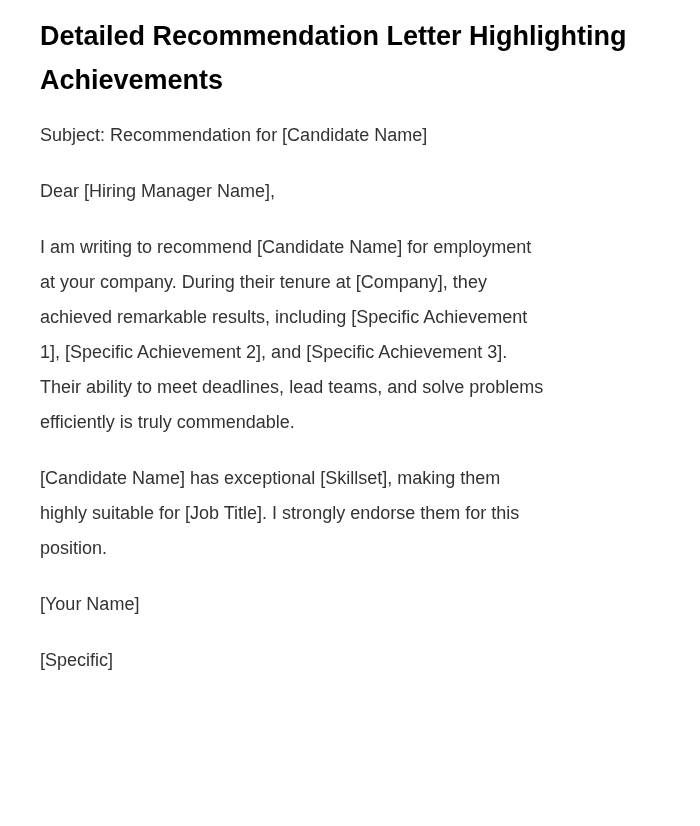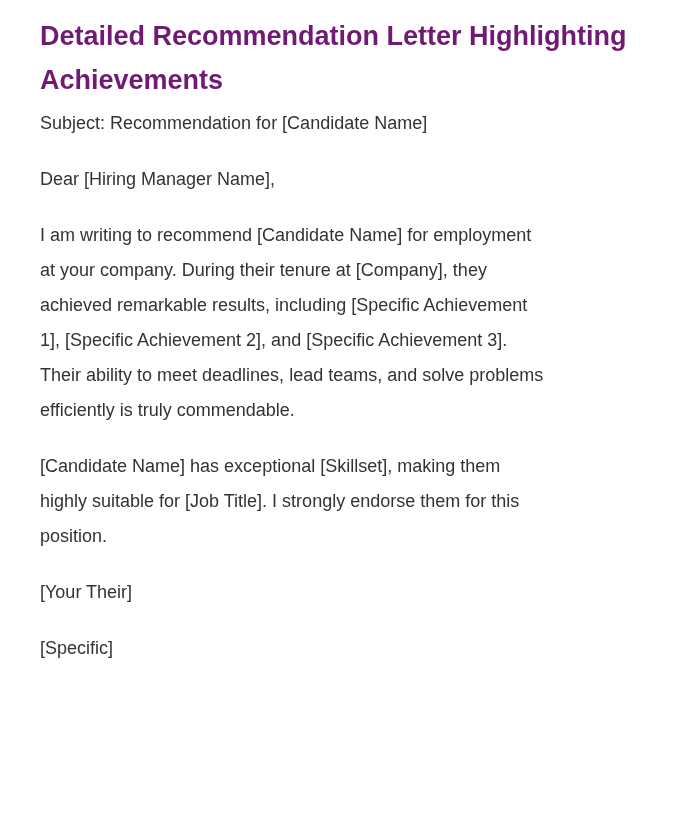--- a/index.html
+++ b/index.html
@@ -12,35 +12,35 @@
     height: 826px;
     box-sizing: border-box;
     padding: 14px 40px 0 40px;
     font-family: "Liberation Sans", "DejaVu Sans", sans-serif;
     overflow: hidden;
   }
   .doc-title {
     font-size: 27px;
     line-height: 44px;
     font-weight: 700;
-    color: #701a75;
+    color: #000000;
     margin: 0 0 0 0;
     white-space: pre-line;
     letter-spacing: 0;
   }
   .doc-par {
     font-size: 18px;
     line-height: 35px;
     font-weight: 400;
     color: #333333;
     margin: 21px 0;
     white-space: pre-line;
   }
   .doc-par.subject {
-    margin-top: 4px;
+    margin-top: 16px;
   }
 </style>
 </head>
 <body>
 
 <main>
   <h1 class="doc-title">Detailed Recommendation Letter Highlighting
 Achievements</h1>
 
   <p class="doc-par subject">Subject: Recommendation for [Candidate Name]</p>
@@ -52,17 +52,17 @@
 achieved remarkable results, including [Specific Achievement
 1], [Specific Achievement 2], and [Specific Achievement 3].
 Their ability to meet deadlines, lead teams, and solve problems
 efficiently is truly commendable.</p>
 
   <p class="doc-par">[Candidate Name] has exceptional [Skillset], making them
 highly suitable for [Job Title]. I strongly endorse them for this
 position.</p>
 
 
-  <p class="doc-par">[Your Their]</p>
+  <p class="doc-par">[Your Name]</p>
 
   <p class="doc-par">[Specific]</p>
 
 </main>
 
 </body></html>

